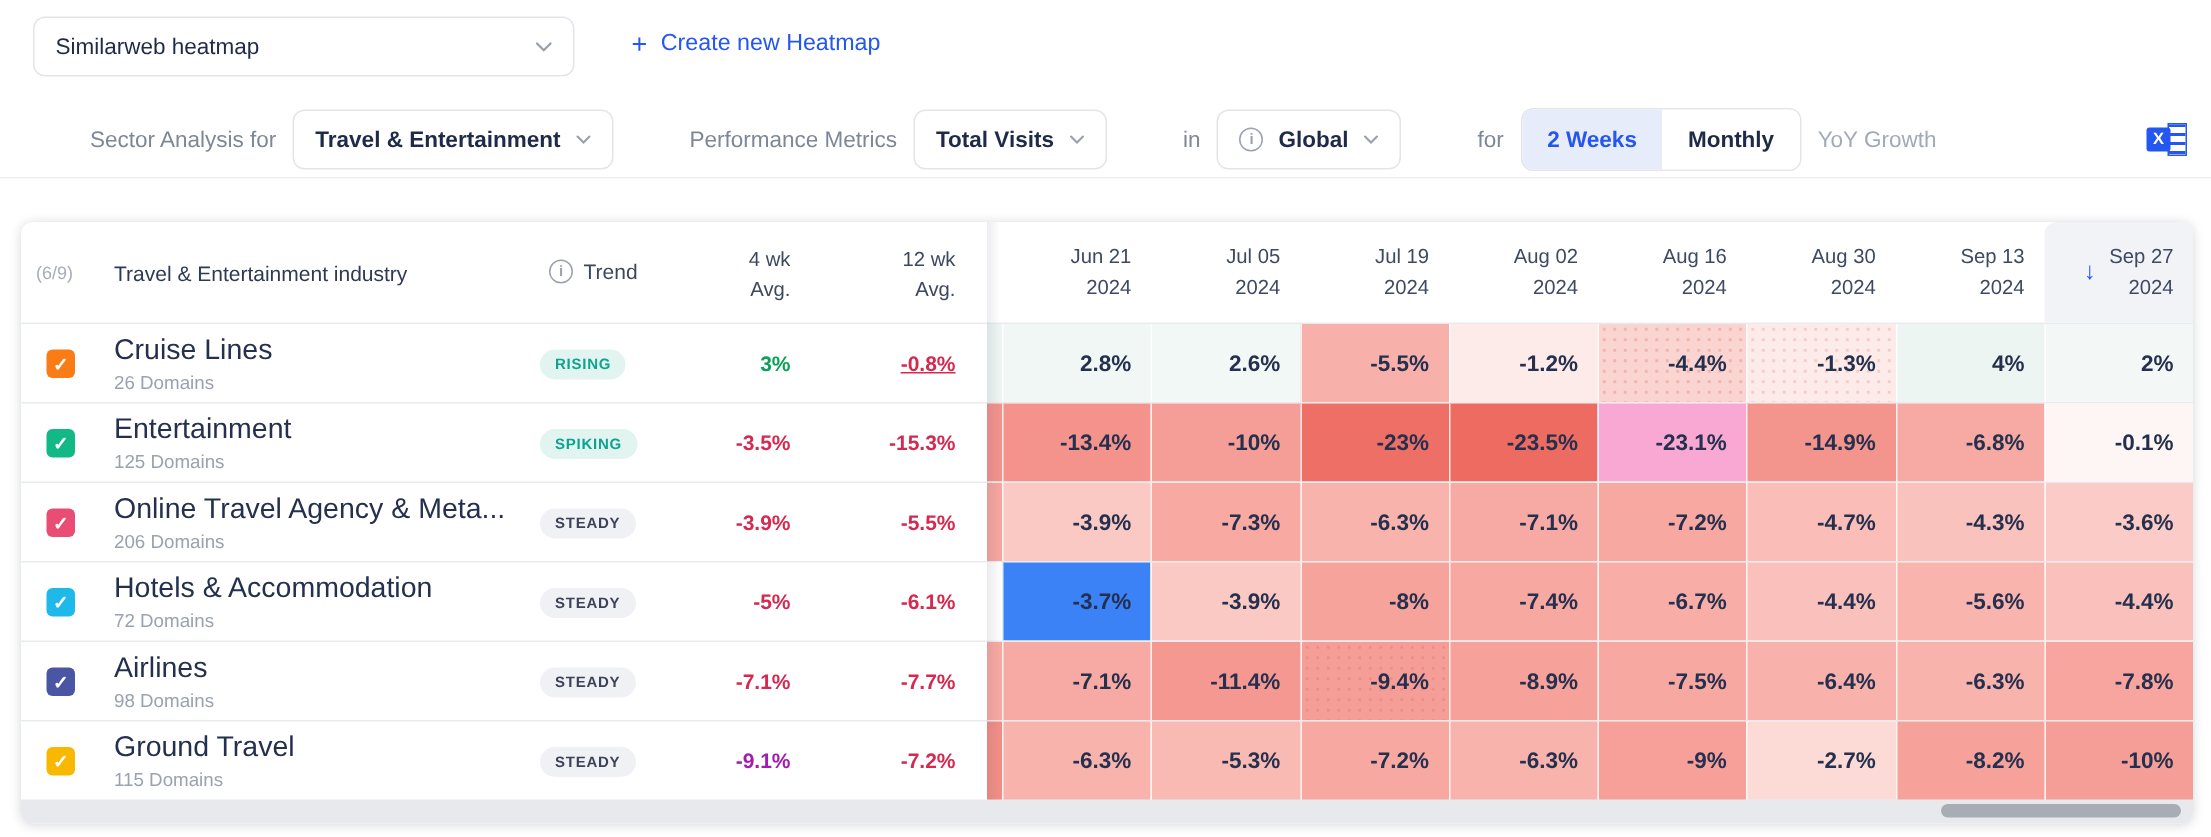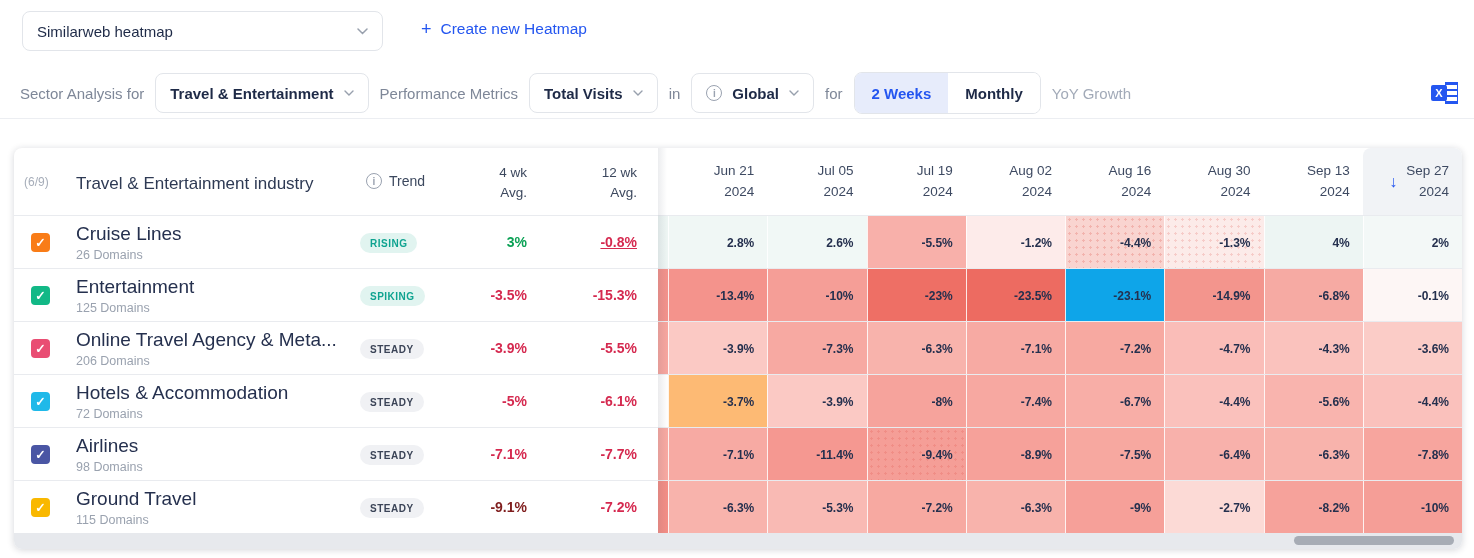--- a/index.html
+++ b/index.html
@@ -19,21 +19,21 @@
   .create-btn {
     position:absolute; left:421px; top:20px; display:flex; align-items:center; gap:9px;
     color:#2456f0; font-size:15.5px; font-weight:500; cursor:pointer;
   }
   .create-btn .plus { font-size:18px; font-weight:400; line-height:1; }
   
   .toolbar {
     position:absolute; left:20px; top:72px; height:42px; right:60px;
     display:flex; align-items:center; gap:11px; white-space:nowrap;
   }
-  .tlabel { color:#7e8798; font-size:15px; }
+  .tlabel { color:#7e8798; font-size:15px;margin-left:40px; }
   .tbox {
     height:40px; border:1px solid #e2e5ea; border-radius:8px; background:#fff;
     display:flex; align-items:center; gap:10px; padding:0 14px;
     font-size:15px; font-weight:600; color:#1e2a47; cursor:pointer;
   }
   .info-circle {
     width:16px; height:16px; border:1.4px solid #9aa2b0; border-radius:50%;
     color:#9aa2b0; font-size:10px; font-weight:600; font-style:normal;
     display:flex; align-items:center; justify-content:center; flex:0 0 auto;
   }
@@ -57,21 +57,21 @@
     display:flex; align-items:center; justify-content:center;
   }
   .hr { position:absolute; top:118px; left:0; right:0; height:1px; background:#eceef2; }
   
   .card {
     position:absolute; top:148px; left:14px; width:1448px; height:401px;
     background:#fff; border-radius:8px; box-shadow:0 1px 7px rgba(20,30,50,0.18);
   }
   .thead { position:absolute; top:0; left:0; width:100%; height:67px; }
   .counter { position:absolute; left:10px; top:27px; font-size:12px; color:#a6adb9; }
-  .ind-h { position:absolute; left:62px; top:26px; font-size:17px; color:#2e3a54; font-weight:500; }
+  .ind-h { position:absolute; left:62px; top:26px; font-size:14px; color:#2e3a54; font-weight:500; }
   .trend-h { position:absolute; left:352px; top:25px; display:flex; align-items:center; gap:7px;
              color:#3c485e; font-size:14px; font-weight:500; }
   .avg-h { position:absolute; top:15px; text-align:right; font-size:13.5px; line-height:1.45;
            color:#3c485e; font-weight:500; }
   .avg4-h { left:420px; width:93px; }
   .avg12-h { left:530px; width:93px; }
   .dates {
     position:absolute; left:644px; top:0; width:804px; height:67px;
     display:grid; grid-template-columns:10px repeat(8,1fr);
   }
@@ -94,21 +94,21 @@
   .badge { position:absolute; left:346px; top:17px; height:20px; padding:0 10px; border-radius:10px;
            font-size:10px; font-weight:700; letter-spacing:0.5px;
            display:flex; align-items:center; }
   .avg { position:absolute; top:18px; text-align:right; font-size:14px; font-weight:600; }
   .a4 { left:420px; width:93px; }
   .a12 { left:530px; width:93px; }
   .heat { position:absolute; left:644px; top:0; width:804px; height:53px;
           display:grid; grid-template-columns:10px repeat(8,1fr); }
   .sliver { border-left:none; }
   .hc { display:flex; align-items:center; justify-content:flex-end; padding-right:13px;
-        font-size:12px; font-weight:700; color:#25304e;
+        font-size:15px; font-weight:700; color:#25304e;
         border-left:1px solid rgba(255,255,255,0.85); }
   .heat-shadow { position:absolute; left:644px; top:0; height:385px; width:9px; z-index:4;
         background:linear-gradient(90deg, rgba(70,80,100,0.10), rgba(70,80,100,0)); pointer-events:none; }
   
   .sbar { position:absolute; left:0; right:0; bottom:0; height:16px; background:#e7e9ed;
           border-radius:0 0 8px 8px; cursor:pointer; }
   .sthumb { position:absolute; right:8px; top:3px; width:160px; height:9px;
             background:#a7acb5; border-radius:5px; cursor:grab; }
   .chev { flex:0 0 auto; }
 </style>
@@ -269,21 +269,21 @@
       </div>
       <span class="badge" style="color: rgb(14, 163, 144); background: rgb(225, 244, 240);">SPIKING</span>
       <span class="avg a4" style="color: rgb(213, 41, 79);">-3.5%</span>
       <span class="avg a12" style="color: rgb(213, 41, 79);">-15.3%</span>
       <div class="heat">
         <span class="sliver" style="background: rgb(242, 146, 139);"></span>
         <span class="hc" style="background: rgb(244, 147, 140);">-13.4%</span>
         <span class="hc" style="background: rgb(245, 158, 151);">-10%</span>
         <span class="hc" style="background: rgb(238, 111, 101);">-23%</span>
         <span class="hc" style="background: rgb(237, 107, 97);">-23.5%</span>
-        <span class="hc" style="background: #0ea5e9;">-23.1%</span>
+        <span class="hc" style="background: #f9a8d4;">-23.1%</span>
         <span class="hc" style="background: rgb(243, 149, 141);">-14.9%</span>
         <span class="hc" style="background: rgb(246, 170, 163);">-6.8%</span>
         <span class="hc" style="background: rgb(253, 246, 245);">-0.1%</span>
       </div>
     </div>
 
     <div class="row">
       <span class="cb" style="background: rgb(233, 77, 115);">
           <i class="ck">✓</i>
         </span>
@@ -313,21 +313,21 @@
         </span>
       <div class="namecell">
         <div class="nm">Hotels &amp; Accommodation</div>
         <div class="dm">72 Domains</div>
       </div>
       <span class="badge" style="color: rgb(59, 68, 87); background: rgb(240, 241, 244);">STEADY</span>
       <span class="avg a4" style="color: rgb(213, 41, 79);">-5%</span>
       <span class="avg a12" style="color: rgb(213, 41, 79);">-6.1%</span>
       <div class="heat">
         <span class="sliver" style="background: rgb(254, 253, 253);"></span>
-        <span class="hc" style="background: #fdba74;">-3.7%</span>
+        <span class="hc" style="background: #3b82f6;">-3.7%</span>
         <span class="hc" style="background: rgb(251, 201, 196);">-3.9%</span>
         <span class="hc" style="background: rgb(246, 163, 156);">-8%</span>
         <span class="hc" style="background: rgb(247, 168, 161);">-7.4%</span>
         <span class="hc" style="background: rgb(248, 174, 167);">-6.7%</span>
         <span class="hc" style="background: rgb(250, 193, 188);">-4.4%</span>
         <span class="hc" style="background: rgb(249, 180, 174);">-5.6%</span>
         <span class="hc" style="background: rgb(250, 193, 188);">-4.4%</span>
       </div>
     </div>
 
@@ -357,21 +357,21 @@
 
     <div class="row">
       <span class="cb" style="background: rgb(249, 184, 0);">
           <i class="ck">✓</i>
         </span>
       <div class="namecell">
         <div class="nm">Ground Travel</div>
         <div class="dm">115 Domains</div>
       </div>
       <span class="badge" style="color: rgb(59, 68, 87); background: rgb(240, 241, 244);">STEADY</span>
-      <span class="avg a4" style="color: #7f1d1d;">-9.1%</span>
+      <span class="avg a4" style="color: #a21caf;">-9.1%</span>
       <span class="avg a12" style="color: rgb(213, 41, 79);">-7.2%</span>
       <div class="heat">
         <span class="sliver" style="background: rgb(242, 141, 133);"></span>
         <span class="hc" style="background: rgb(248, 179, 172);">-6.3%</span>
         <span class="hc" style="background: rgb(249, 186, 180);">-5.3%</span>
         <span class="hc" style="background: rgb(247, 169, 161);">-7.2%</span>
         <span class="hc" style="background: rgb(248, 179, 172);">-6.3%</span>
         <span class="hc" style="background: rgb(246, 160, 153);">-9%</span>
         <span class="hc" style="background: rgb(252, 218, 214);">-2.7%</span>
         <span class="hc" style="background: rgb(246, 162, 155);">-8.2%</span>

